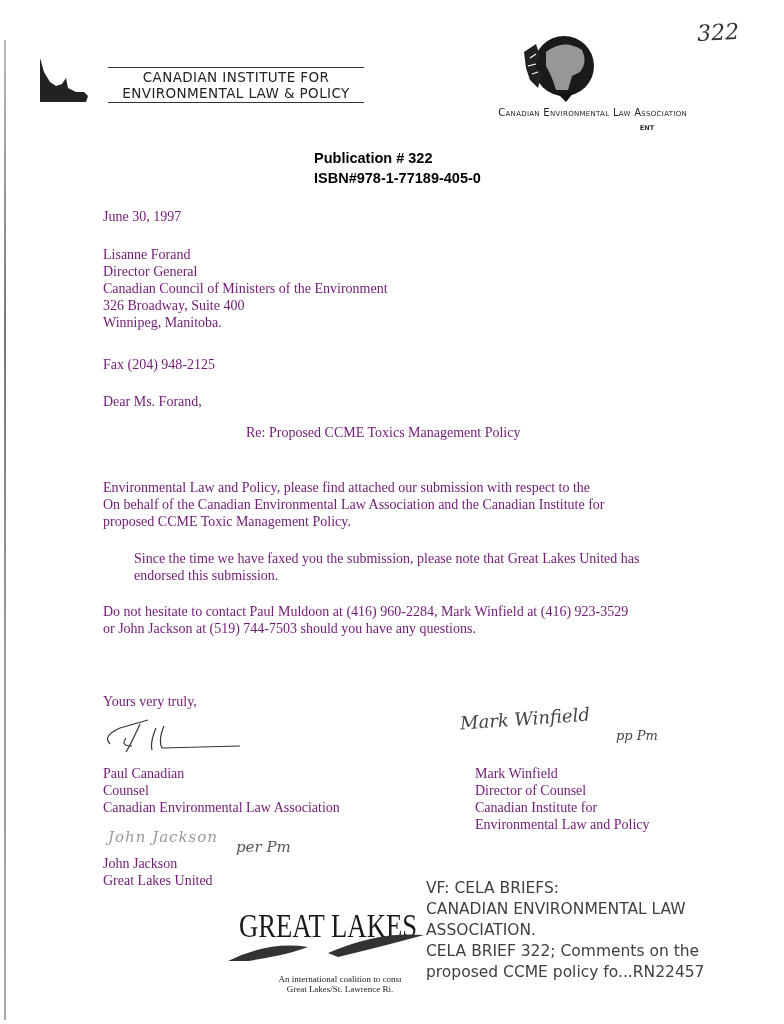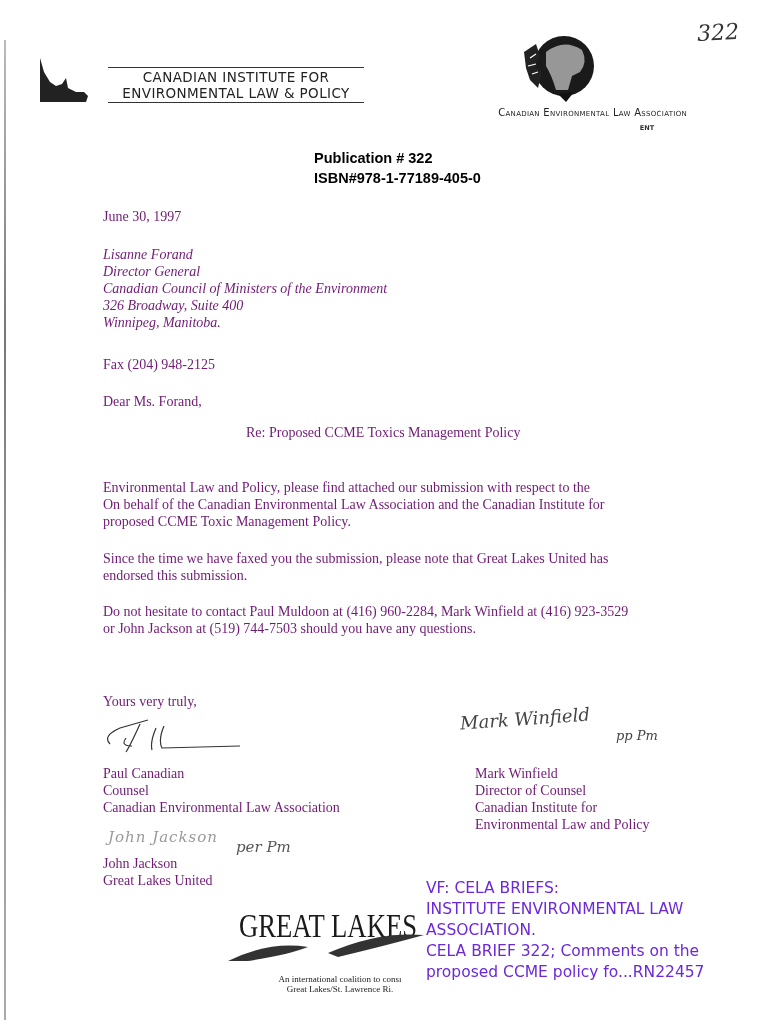--- a/index.html
+++ b/index.html
@@ -16,41 +16,41 @@
   .cela-name { left: 440px; top: 107px; width: 247px; text-align: right;
                font-family: "DejaVu Sans", sans-serif; font-size: 10px; letter-spacing: 0.3px; color:#222;
                font-variant: small-caps; }
   .cela-sub { left: 624px; top: 124px; width: 46px; text-align: center; font-family: "DejaVu Sans", sans-serif;
               font-size: 6.5px; font-weight: bold; color:#333; }
   .handnum { left: 697px; top: 20px; font-family: "DejaVu Serif", serif; font-style: italic; font-size: 22px; color:#222; transform: rotate(-3deg); }
   .pub { left: 314px; top: 148px; font-family: "Liberation Sans", sans-serif; font-weight: bold;
          font-size: 14.5px; line-height: 20px; color: #000; }
   .body-text { font-size: 14px; line-height: 17px; color:#701a75; }
   .date { left: 103px; top: 208px; }
-  .address { left: 103px; top: 246px; font-style: italic; }
+  .address { left: 103px; top: 246px; }
   .fax { left: 103px; top: 356px; }
   .salutation { left: 103px; top: 393px; }
   .re-line { left: 246px; top: 424px; }
   .para { left: 103px; width: 640px; }
-  .p1 { top: 479px; } .p2 { top: 550px; } .p3 { top: 603px; }
+  .p1 { top: 479px; } .p2 { top: 550px; margin-left: 31px; } .p3 { top: 603px; }
   .closing { left: 103px; top: 693px; }
   .sig { font-family: "DejaVu Serif", serif; font-style: italic; color: #333; }
   .sig-paul { left: 100px; top: 716px; width: 140px; height: 40px; }
   .sig-mark { left: 460px; top: 708px; font-size: 18px; color:#444; transform: rotate(-4deg); }
   .sig-pp1 { left: 616px; top: 728px; font-size: 13px; color:#444; }
   .sig-john { left: 108px; top: 828px; font-size: 15px; color:#999; letter-spacing: 1px; }
   .sig-pp2 { left: 236px; top: 838px; font-size: 15px; color:#555; }
   .signer { line-height: 17px; font-size: 14px; }
   .paul { left: 103px; top: 765px; }
   .mark { left: 475px; top: 765px; }
   .john { left: 103px; top: 855px; }
   .gl-logo { left: 228px; top: 895px; width: 200px; height: 75px; }
   .gl-tag { left: 250px; top: 974px; width: 180px; font-size: 9px; line-height: 10px; text-align: center; color:#222; }
   .vf { left: 426px; top: 878px; width: 340px; font-family: "DejaVu Sans", sans-serif; font-size: 15.5px;
-        line-height: 21px; color: #6d28d9; }
+        line-height: 21px; color: #404040; }
   .line { display:block; white-space: nowrap; }
 </style>
 </head>
 <body>
 
 <div class="abs left-rule"></div>
 
 <div class="abs handnum sig">322</div>
 
 <svg class="abs cielap-logo" viewBox="0 0 56 46">
@@ -135,17 +135,17 @@
   <path d="M0 66 Q40 46 80 52 Q60 60 20 66 Z" fill="#333"></path>
   <path d="M100 58 Q150 36 196 40 Q160 50 110 62 Z" fill="#333"></path>
 </svg>
 <div class="abs gl-tag">
   <span class="line">An international coalition to consı</span>
   <span class="line">Great Lakes/St. Lawrence Ri.</span>
 </div>
 
 <div class="abs vf">
   <span class="line">VF: CELA BRIEFS:</span>
-  <span class="line">INSTITUTE ENVIRONMENTAL LAW</span>
+  <span class="line">CANADIAN ENVIRONMENTAL LAW</span>
   <span class="line">ASSOCIATION.</span>
   <span class="line">CELA BRIEF 322; Comments on the</span>
   <span class="line">proposed CCME policy fo...RN22457</span>
 </div>
 
 </body></html>

